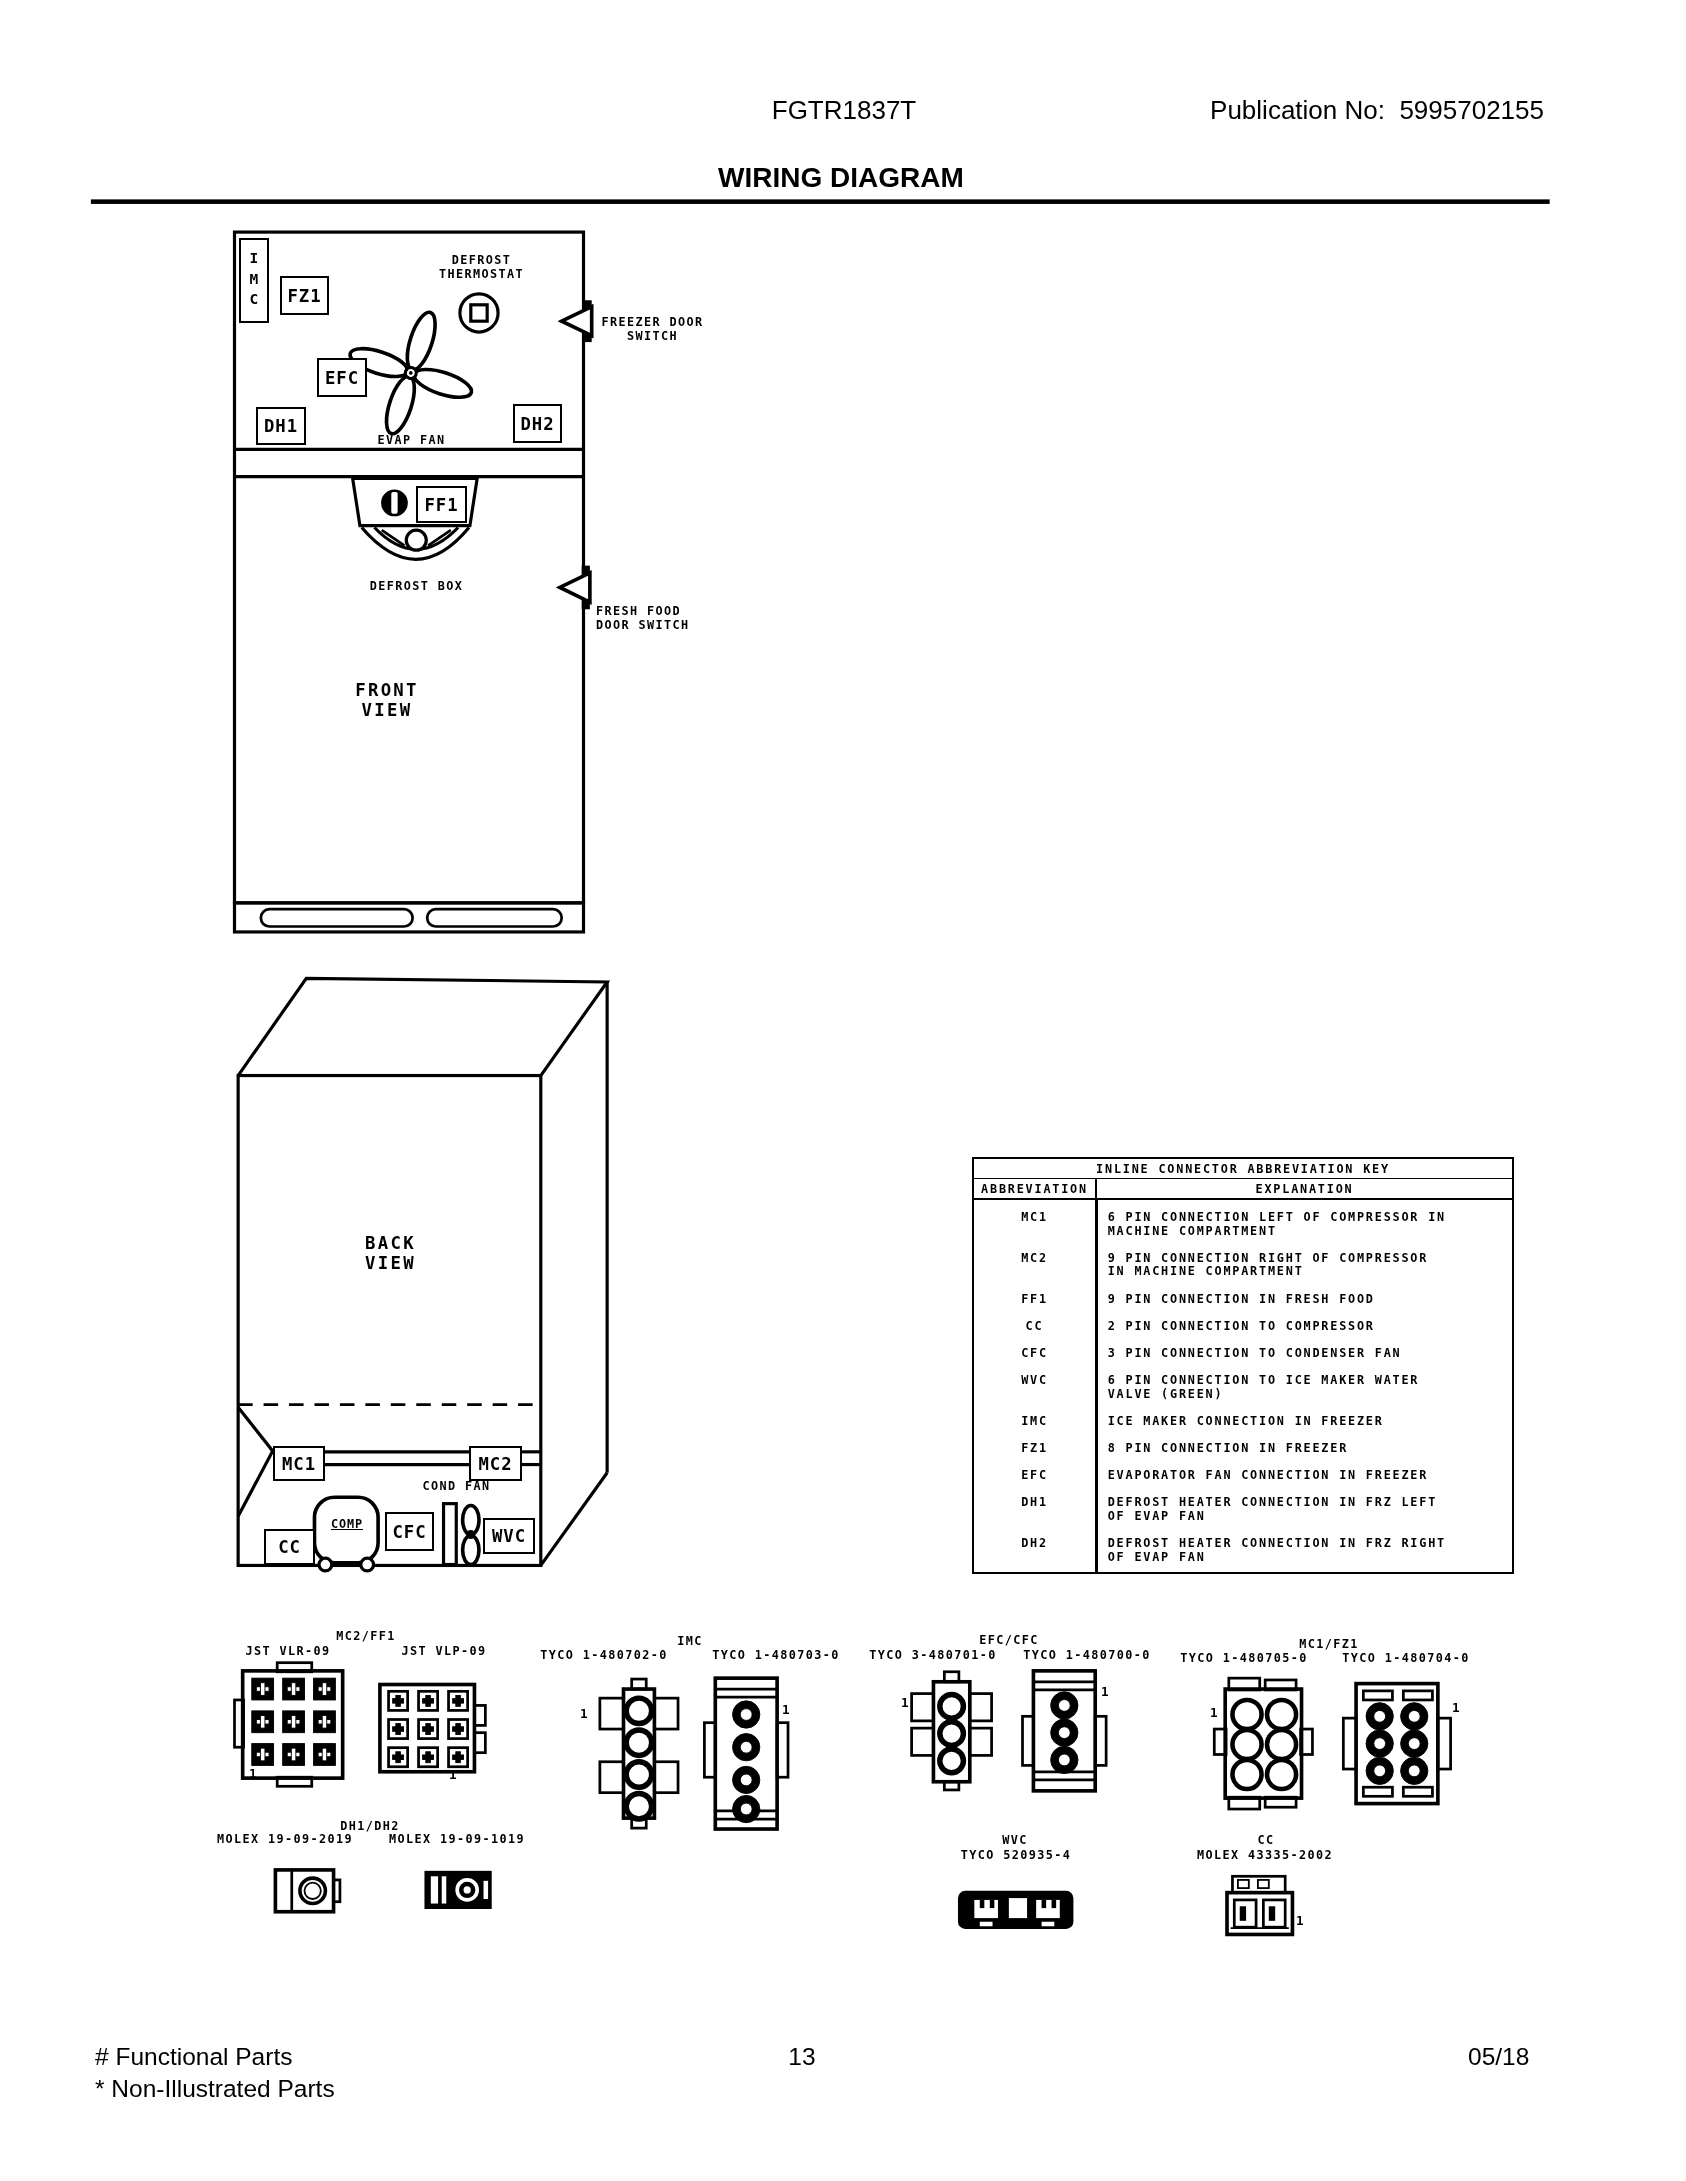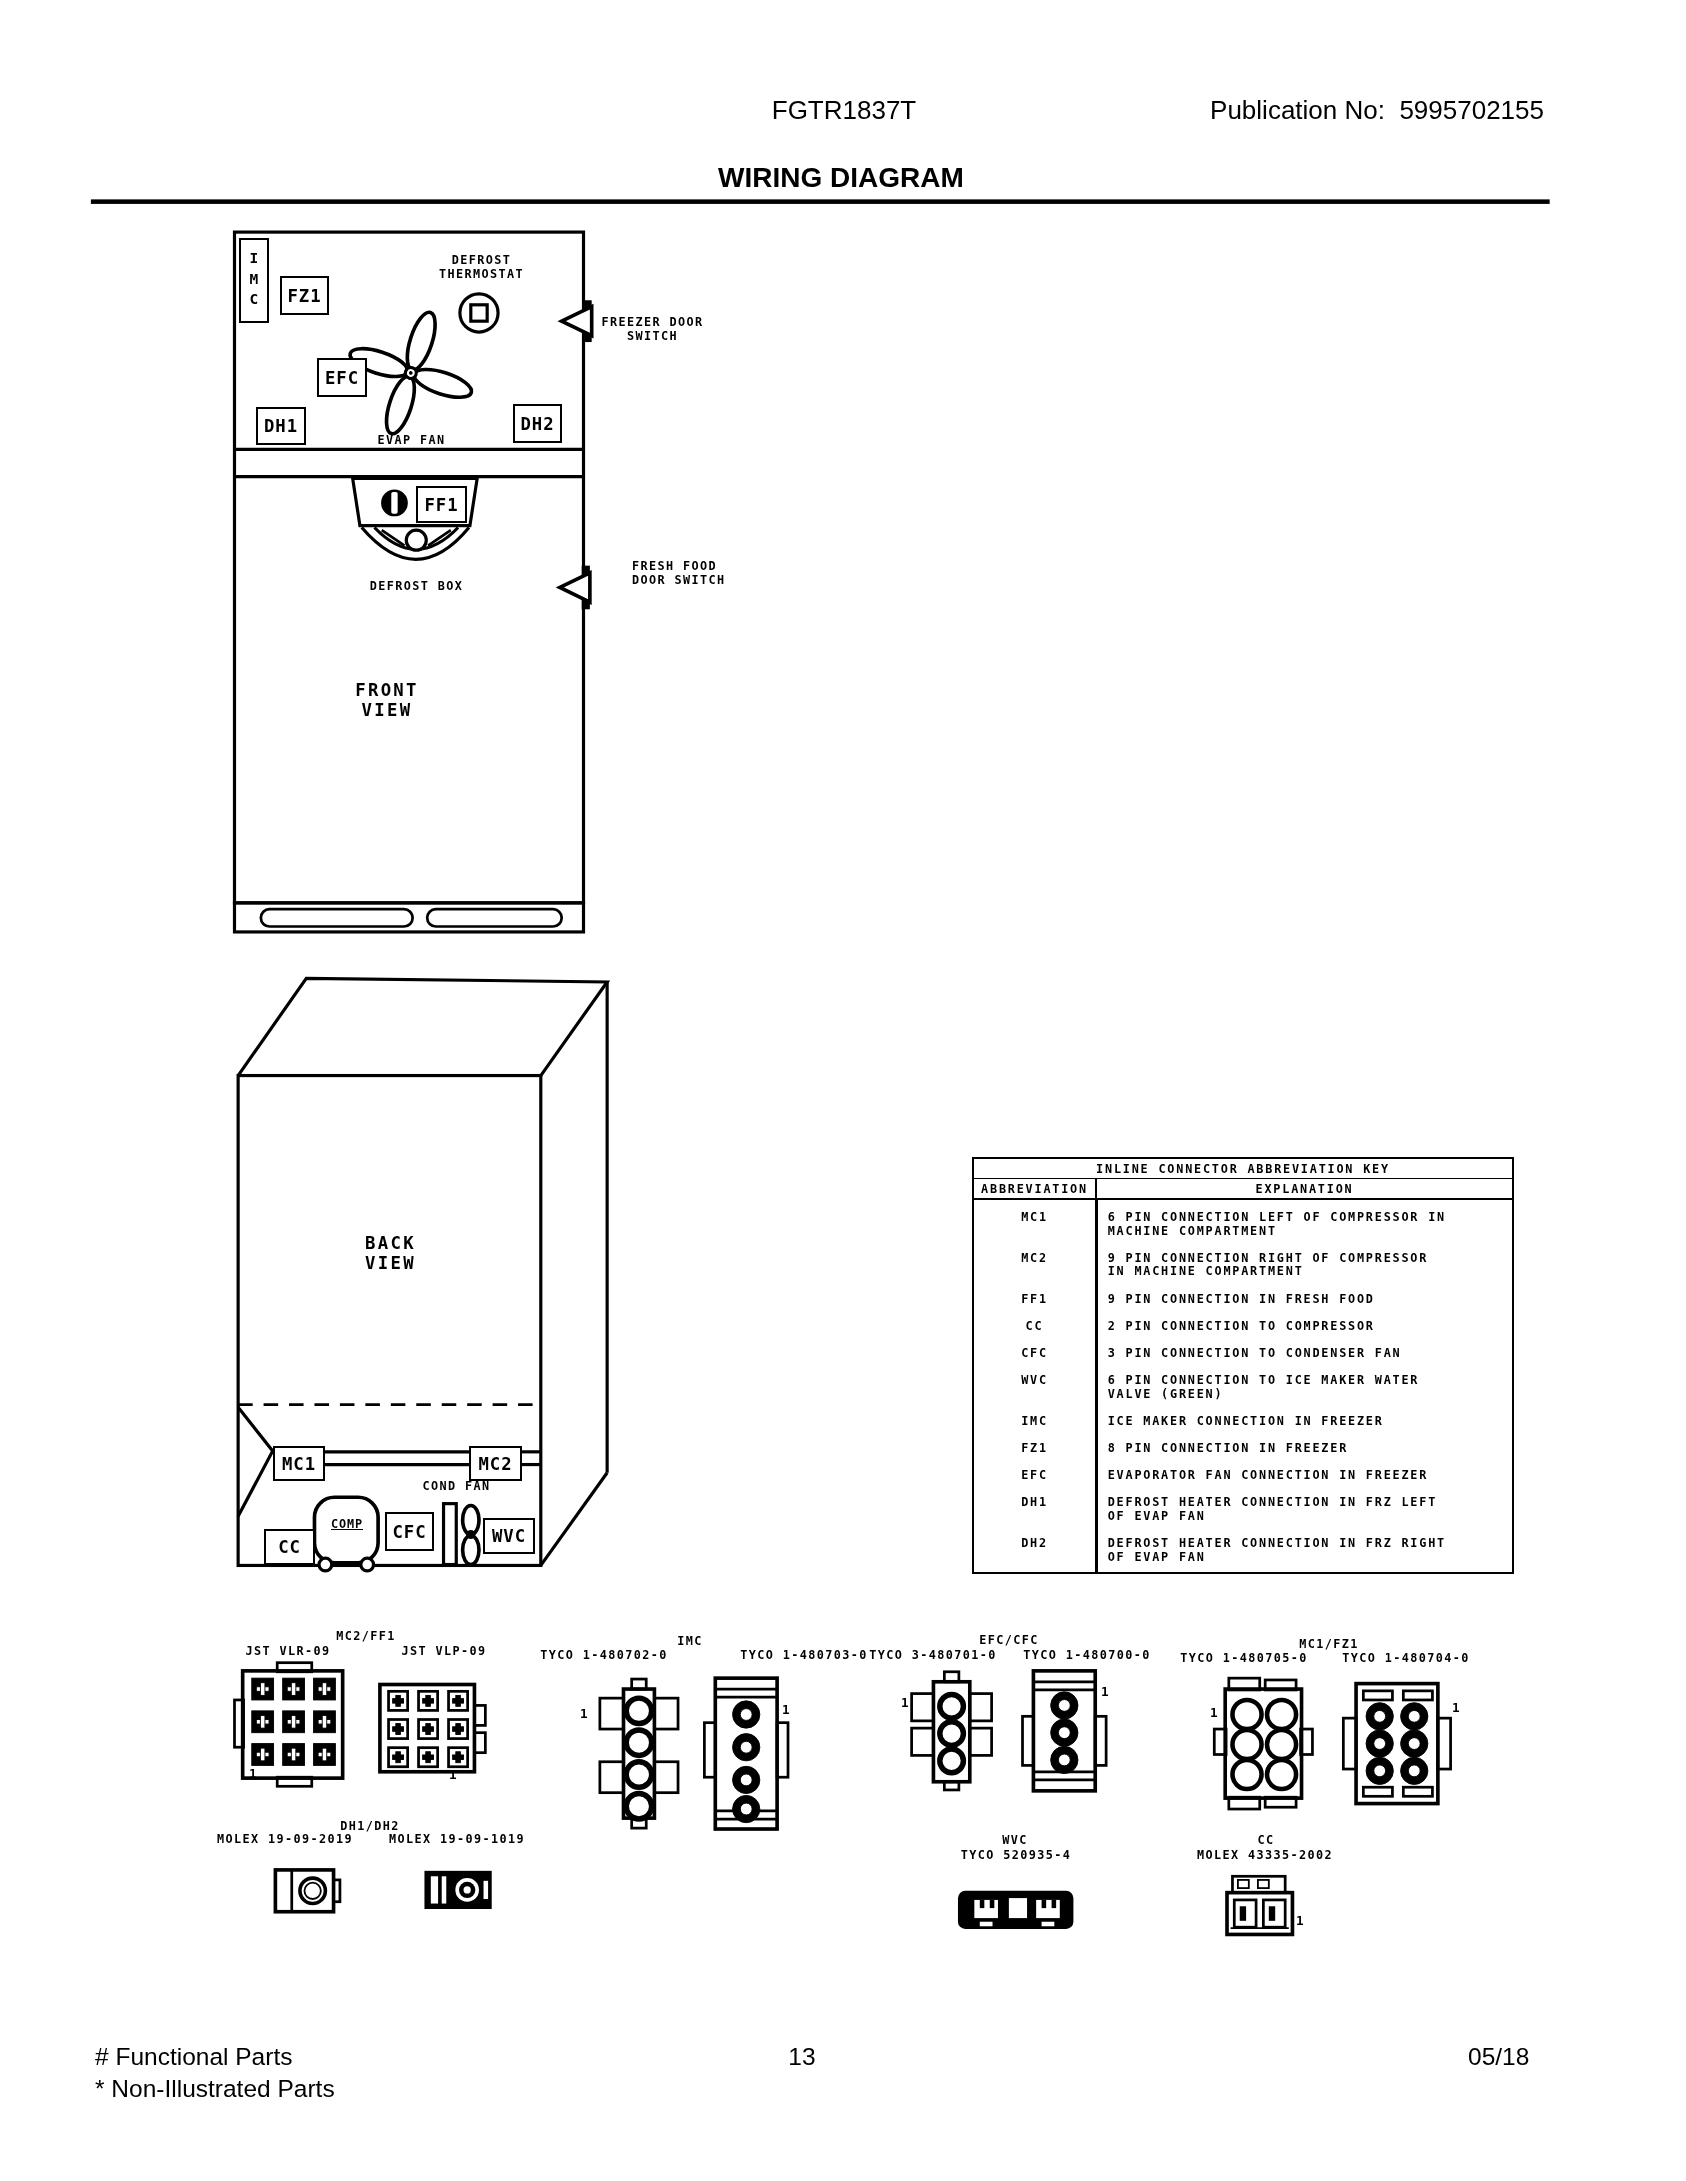--- a/index.html
+++ b/index.html
@@ -298,21 +298,21 @@
   <div class="abs mono cap13 pre" style="left:416px;top:254px;width:131px;">DEFROST
 THERMOSTAT</div>
   <div class="box" style="left:317px;top:358px;width:46px;height:35px;">EFC</div>
   <div class="box" style="left:256px;top:407px;width:46px;height:34px;">DH1</div>
   <div class="box" style="left:513px;top:404px;width:45px;height:35px;">DH2</div>
   <div class="abs mono cap13" style="left:368px;top:434px;width:87px;text-align:center;">EVAP FAN</div>
   <div class="abs mono cap13 pre" style="left:598px;top:316px;width:109px;">FREEZER DOOR
 SWITCH</div>
   <div class="box" style="left:416px;top:486px;width:47px;height:33px;">FF1</div>
   <div class="abs mono cap13" style="left:364px;top:580px;width:105px;text-align:center;">DEFROST BOX</div>
-  <div class="abs mono cap13 prel" style="left:596px;top:560px;width:118px;margin-left:36px;">FRESH FOOD
+  <div class="abs mono cap13 prel" style="left:596px;top:605px;width:118px;">FRESH FOOD
 DOOR SWITCH</div>
   <div class="abs mono view-cap" style="left:325px;top:680px;width:124px;">FRONT VIEW</div>
 
   <div class="abs mono view-cap" style="left:334px;top:1233px;width:113px;">BACK VIEW</div>
   <div class="box" style="left:273px;top:1446px;width:48px;height:31px;">MC1</div>
   <div class="box" style="left:469px;top:1446px;width:49px;height:31px;">MC2</div>
   <div class="abs mono cap13" style="left:411px;top:1480px;width:91px;text-align:center;">COND FAN</div>
   <div class="abs mono" style="left:315px;top:1517px;width:64px;text-align:center;font-size:11.8px;letter-spacing:0.9px;text-decoration:underline;">COMP</div>
   <div class="box" style="left:264px;top:1529px;width:47px;height:32px;">CC</div>
   <div class="box" style="left:385px;top:1512px;width:45px;height:35px;">CFC</div>
@@ -372,21 +372,21 @@
         </div>
     </div>
   </div>
 
   <div class="abs mono cap13 ctr" style="left:366px;top:1630px;">MC2/FF1</div>
   <div class="abs mono cap13 ctr" style="left:288px;top:1645px;">JST VLR-09</div>
   <div class="abs mono cap13 ctr" style="left:444px;top:1645px;">JST VLP-09</div>
 
   <div class="abs mono cap13 ctr" style="left:690px;top:1635px;">IMC</div>
   <div class="abs mono cap13 ctr" style="left:604px;top:1649px;">TYCO 1-480702-0</div>
-  <div class="abs mono cap13 ctr" style="left:804px;top:1649px;">TYCO 1-480703-0</div>
+  <div class="abs mono cap13 ctr" style="left:776px;top:1649px;">TYCO 1-480703-0</div>
 
   <div class="abs mono cap13 ctr" style="left:1009px;top:1634px;">EFC/CFC</div>
   <div class="abs mono cap13 ctr" style="left:933px;top:1649px;">TYCO 3-480701-0</div>
   <div class="abs mono cap13 ctr" style="left:1087px;top:1649px;">TYCO 1-480700-0</div>
 
   <div class="abs mono cap13 ctr" style="left:1329px;top:1638px;">MC1/FZ1</div>
   <div class="abs mono cap13 ctr" style="left:1244px;top:1652px;">TYCO 1-480705-0</div>
   <div class="abs mono cap13 ctr" style="left:1406px;top:1652px;">TYCO 1-480704-0</div>
 
   <div class="abs mono cap13 ctr" style="left:370px;top:1820px;">DH1/DH2</div>

